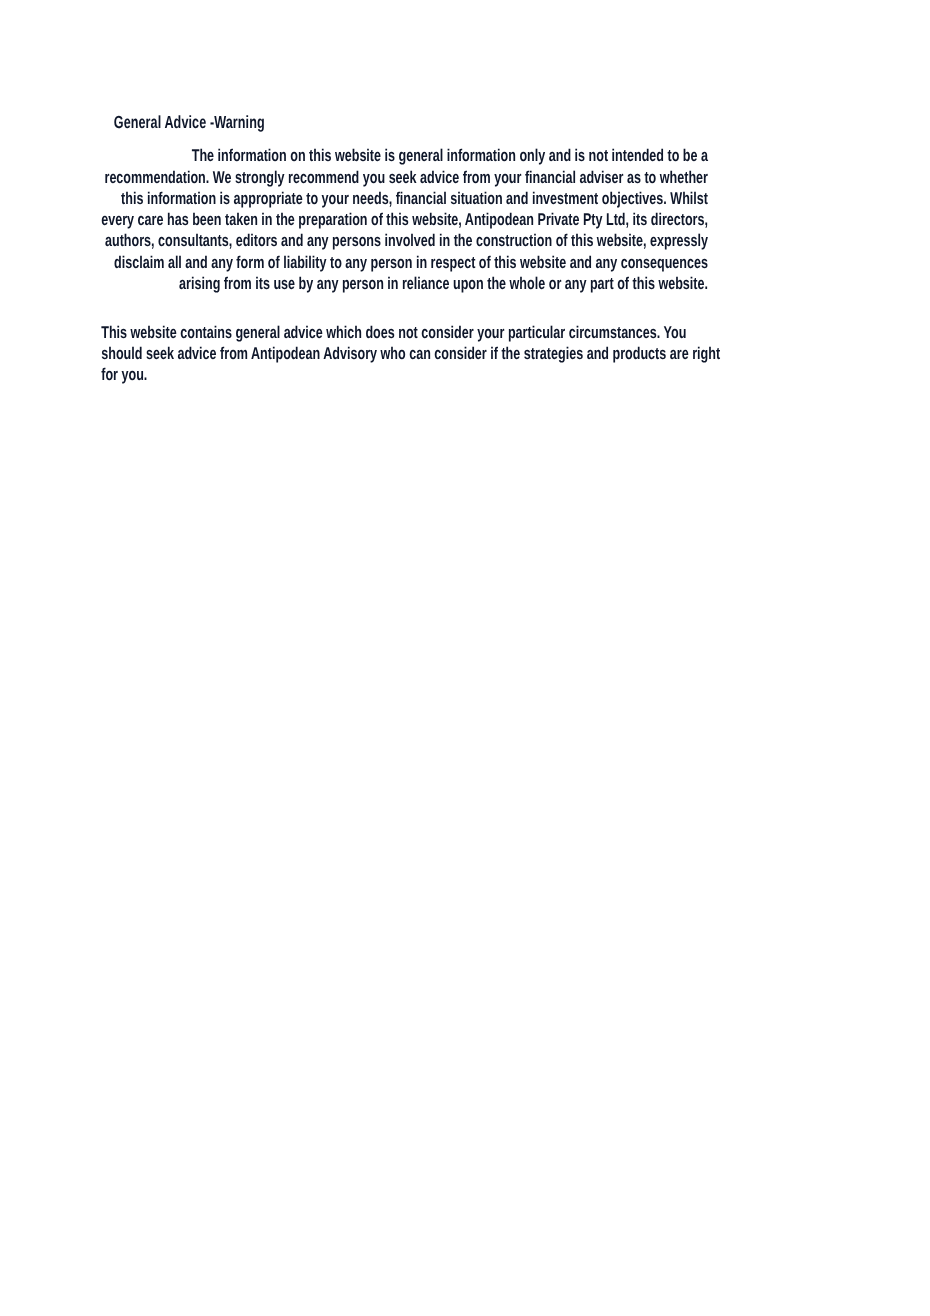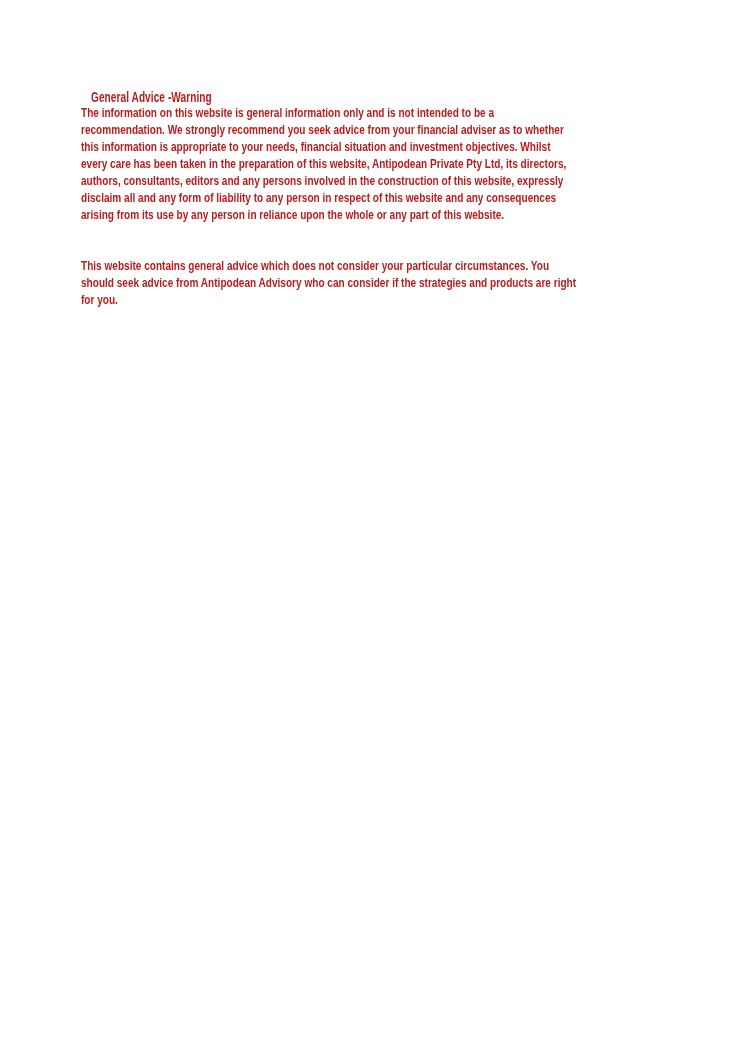--- a/index.html
+++ b/index.html
@@ -7,39 +7,39 @@
     padding: 0;
     background: #ffffff;
   }
   .page {
     position: relative;
     width: 744px;
     height: 1053px;
     background: #ffffff;
     overflow: hidden;
     font-family: "Liberation Sans", sans-serif;
-    color: #b91c1c;
+    color: #0f172a;
   }
   .doc-heading {
     position: absolute;
     left: 91px;
     top: 89px;
     font-size: 14px;
     font-weight: bold;
     line-height: 17px;
     white-space: nowrap;
     letter-spacing: 0.1px;
     transform: scaleX(0.72);
     transform-origin: left center;
   }
   .para {
     position: absolute;
     left: 81px;
   }
-  .para-1 { top: 104px; }
+  .para-1 { top: 116px; text-align: right; }
   .para-2 { top: 257px; }
   .line {
     display: block;
     font-size: 13.6px;
     font-weight: bold;
     line-height: 17px;
     height: 17px;
     white-space: nowrap;
     transform: scaleX(0.74);
     transform-origin: left center;

